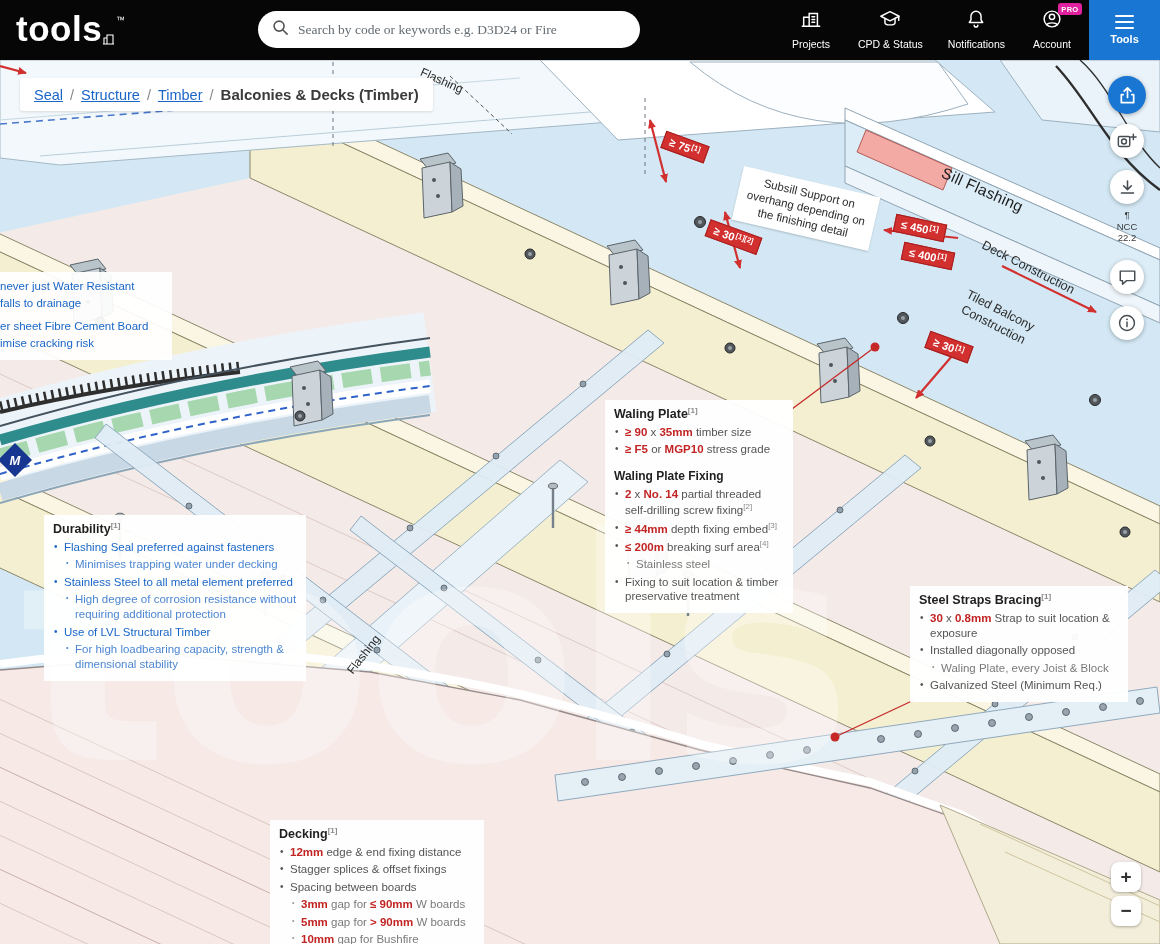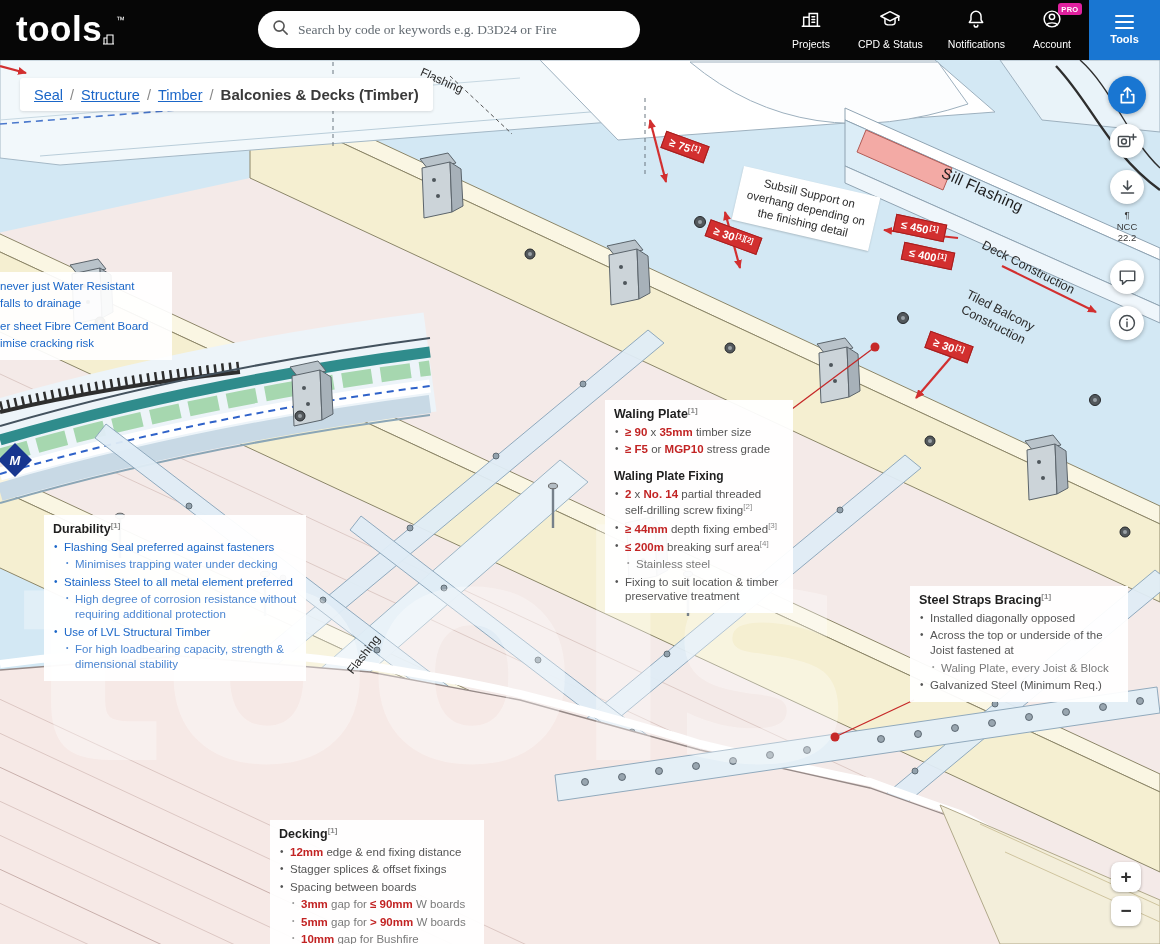--- a/index.html
+++ b/index.html
@@ -477,22 +477,22 @@
         <div class="cl b1"><span class="sr">≥ F5</span><span class=""> or </span><span class="sr">MGP10</span><span class=""> stress grade</span></div>
         <div class="cl st"><span class="">Waling Plate Fixing</span></div>
         <div class="cl b1"><span class="sr">2</span><span class=""> x </span><span class="sr">No. 14</span><span class=""> partial threaded self-drilling screw fixing</span><sup class="cs">[2]</sup></div>
         <div class="cl b1"><span class="sr">≥ 44mm</span><span class=""> depth fixing embed</span><sup class="cs">[3]</sup></div>
         <div class="cl b1"><span class="sr">≤ 200m</span><span class=""> breaking surf area</span><sup class="cs">[4]</sup></div>
         <div class="cl b2"><span class="">Stainless steel</span></div>
         <div class="cl b1"><span class="">Fixing to suit location &amp; timber preservative treatment</span></div>
       </div>
     <div class="callout" id="co-steel">
         <div class="co-title"><span>Steel Straps Bracing</span><sup class="cs">[1]</sup></div>
+        <div class="cl b1"><span class="sr">30</span><span class=""> x </span><span class="sr">0.8mm</span><span class=""> Strap to suit location &amp; exposure</span></div>
         <div class="cl b1"><span class="">Installed diagonally opposed</span></div>
-        <div class="cl b1"><span class="">Across the top or underside of the Joist fastened at</span></div>
         <div class="cl b2"><span class="">Waling Plate, every Joist &amp; Block</span></div>
         <div class="cl b1"><span class="">Galvanized Steel (Minimum Req.)</span></div>
       </div>
     <div class="callout" id="co-decking">
         <div class="co-title"><span>Decking</span><sup class="cs">[1]</sup></div>
         <div class="cl b1"><span class="sr">12mm</span><span class=""> edge &amp; end fixing distance</span></div>
         <div class="cl b1"><span class="">Stagger splices &amp; offset fixings</span></div>
         <div class="cl b1"><span class="">Spacing between boards</span></div>
         <div class="cl b2"><span class="sr">3mm</span><span class=""> gap for </span><span class="sr">≤ 90mm</span><span class=""> W boards</span></div>
         <div class="cl b2"><span class="sr">5mm</span><span class=""> gap for </span><span class="sr">&gt; 90mm</span><span class=""> W boards</span></div>

